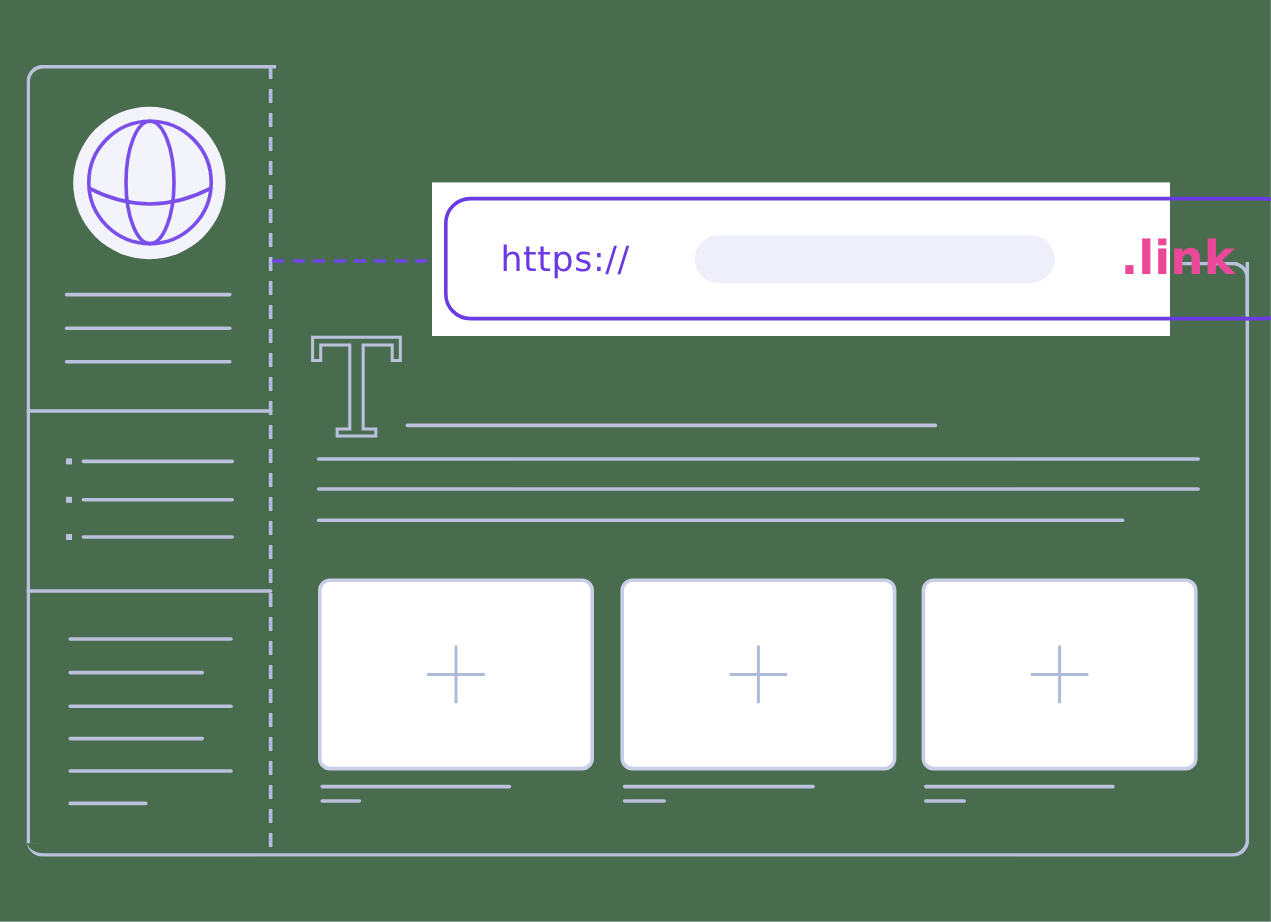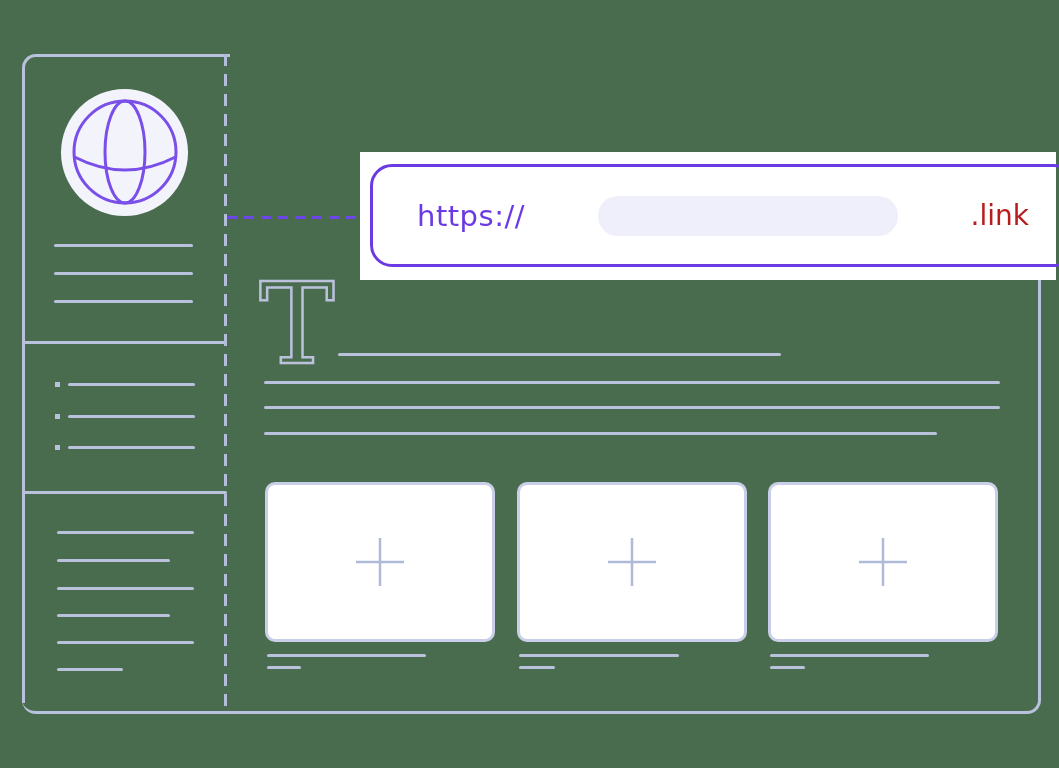--- a/index.html
+++ b/index.html
@@ -31,30 +31,30 @@
     background:repeating-linear-gradient(180deg,#B3BCDA 0 12px,transparent 12px 20px);
   }
   .connector{
     left:227px; top:216px; width:133px; height:3px; z-index:7;
     background:repeating-linear-gradient(90deg,#6C46E6 0 10px,transparent 10px 17px);
   }
   
   .globe-bg{left:61px; top:89px; width:127px; height:127px; border-radius:50%; background:#F3F3FC; z-index:2;}
   .globe-svg{left:70px; top:97px; z-index:3;}
   
-  .url-backing{left:360px; top:152px; width:696px; height:128px; background:#FFFFFF; z-index:6;}
+  .url-backing{left:360px; top:152px; width:615px; height:128px; background:#FFFFFF; z-index:6;}
   .url-box{
     position:absolute; left:10px; top:12px; width:612px; height:97px;
     border:3px solid #6B3AE2; border-radius:22px;
     display:flex; align-items:center; justify-content:space-between;
     padding:0 44px; box-sizing:content-box;
   }
   .url-protocol{color:#6B3AE2; font-size:29px; font-weight:500; letter-spacing:0.5px;}
   .url-pill{width:300px; height:40px; border-radius:20px; background:#EFEFFB;}
-  .url-tld{color:#b91c1c; font-size:28px; font-weight:400;}
+  .url-tld{color:#ec4899; font-size:39px; font-weight:700;}
   
   .t-svg{left:247px; top:251px; z-index:2;}
   
   .card{
     position:absolute; top:482px; width:230px; height:160px;
     background:#FFFFFF; border:3px solid #C9CFE8; border-radius:10px;
     box-sizing:border-box; z-index:2;
     display:flex; align-items:center; justify-content:center;
   }
 </style>

